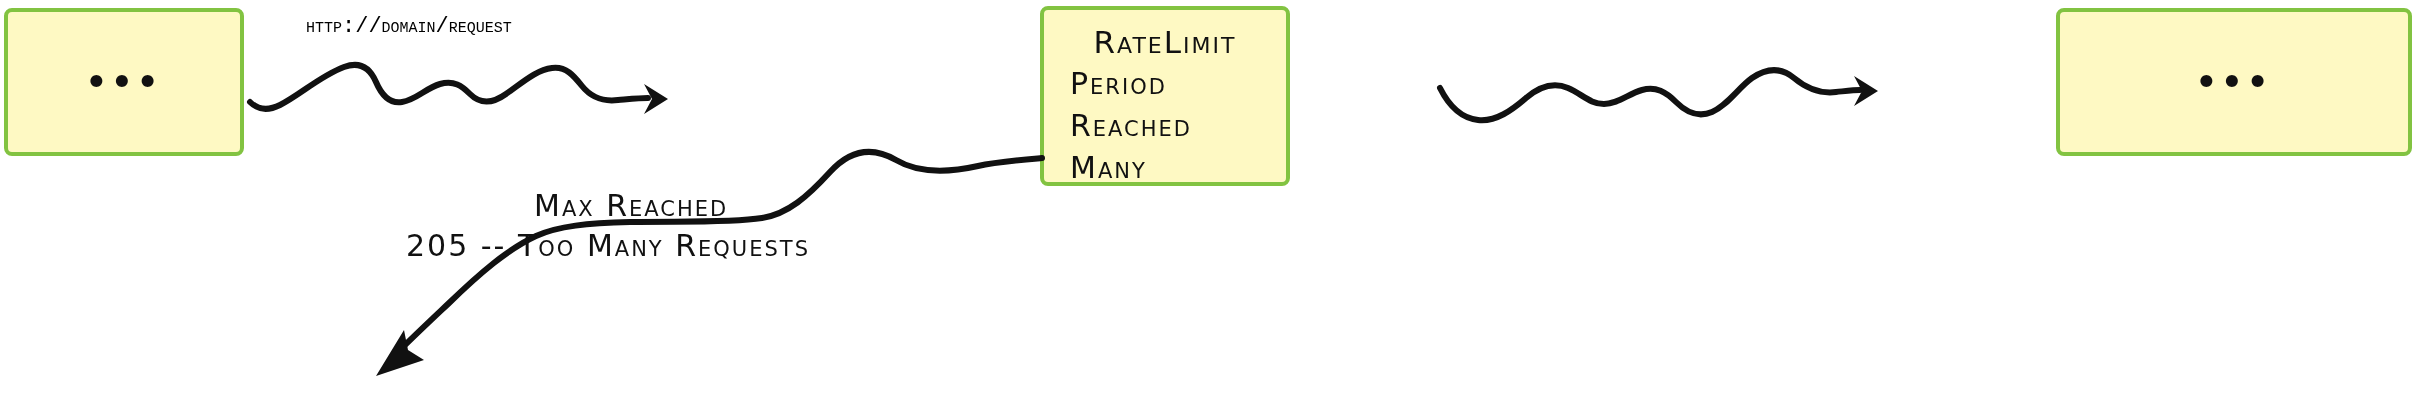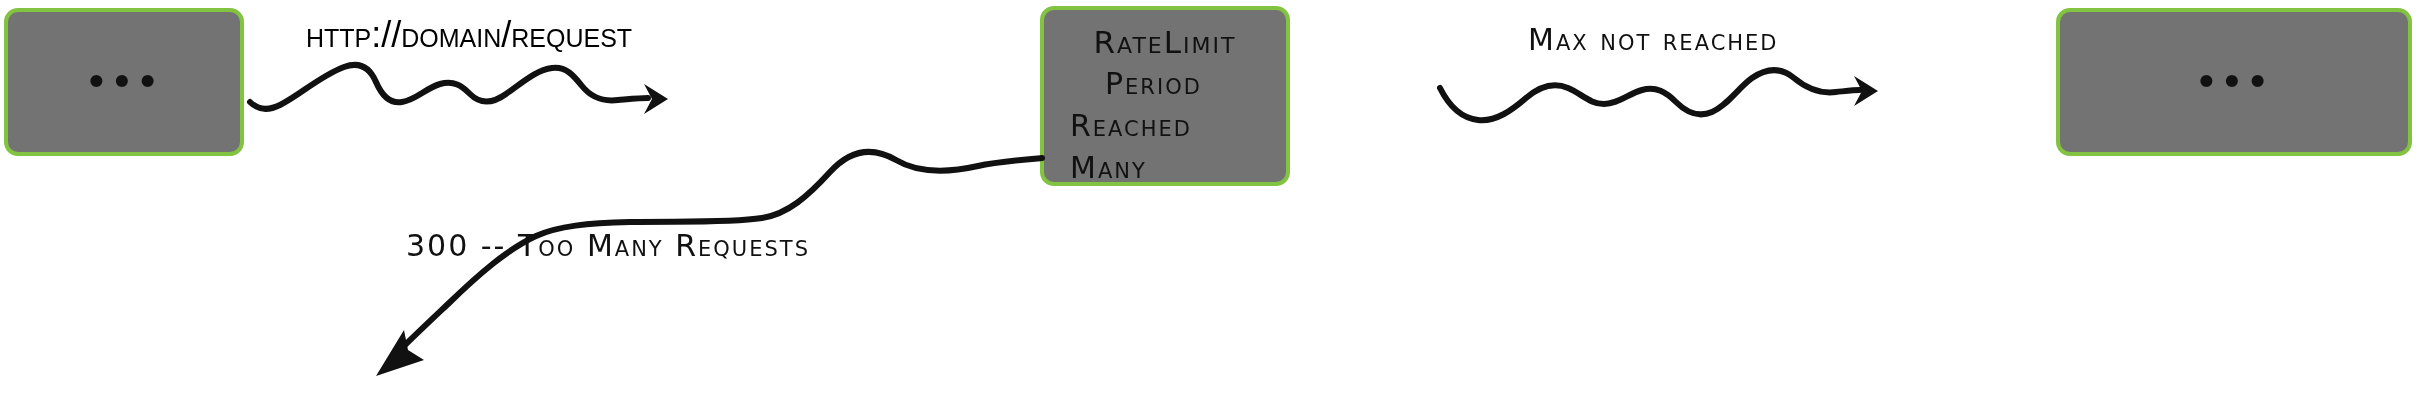--- a/index.html
+++ b/index.html
@@ -13,23 +13,23 @@
   #diagram-root {
     position: relative;
     width: 2420px;
     height: 419px;
     background: #ffffff;
     overflow: hidden;
   }
   .node-box {
     position: absolute;
     box-sizing: border-box;
-    background: #737373;
+    background: #fef9c3;
     border: 4px solid #82c341;
-    border-radius: 14px;
+    border-radius: 8px;
   }
   .node-ellipsis {
     position: absolute;
     left: 0; right: 0;
     top: 50%;
     transform: translateY(-50%);
     text-align: center;
     font-family: "DejaVu Sans", sans-serif;
     font-size: 34px;
     font-weight: 700;
@@ -62,22 +62,22 @@
     letter-spacing: 2px;
     text-align: left;
   }
   .edge-label {
     position: absolute;
     font-size: 30px;
     font-variant: small-caps;
     letter-spacing: 2px;
   }
   .edge-label.mono-url {
-    font-family: Liberation Sans, sans-serif;
-    font-size: 36px;
+    font-family: Liberation Mono, monospace;
+    font-size: 22px;
     letter-spacing: 0px;
     font-variant: small-caps;
   }
   .edge-svg {
     position: absolute;
     overflow: visible;
     pointer-events: none;
   }
   .squiggle {
     fill: none;
@@ -107,26 +107,25 @@
              C112,3 122,10 128,24 C134,38 142,46 154,44
              C168,42 178,30 192,26 C206,22 214,28 222,36
              C232,46 244,46 258,36 C274,25 288,12 304,10
              C318,8 326,18 334,28 C342,38 354,44 370,42
              C382,41 392,40 400,40"></path>
     <polygon class="arrowhead" points="396,26 420,41 396,56 404,41"></polygon>
   </svg>
 
   <div class="node-box" style="left:1040px; top:6px; width:250px; height:180px;">
     <div class="node-title hand">RateLimit</div>
-    <div class="node-field hand" style="top:56px;margin-left:35px;">Period</div>
+    <div class="node-field hand" style="top:56px;">Period</div>
     <div class="node-field hand" style="top:98px;">Reached</div>
     <div class="node-field hand" style="top:140px;">Many</div>
   </div>
 
-  <div class="edge-label hand" style="left:1528px; top:22px;">Max not reached</div>
 
   <svg class="edge-svg" style="left:1438px; top:60px;" width="440" height="72" viewBox="0 0 440 72">
     <path class="squiggle" d="M2,28 C10,44 22,58 40,60 C58,62 74,50 88,38
              C102,26 116,22 130,28 C144,34 152,44 166,44
              C180,44 190,34 204,30 C218,26 228,32 238,42
              C248,52 260,58 274,52 C290,45 300,28 314,18
              C330,7 344,8 356,18 C368,28 382,34 398,32
              C408,31 416,30 422,30"></path>
     <polygon class="arrowhead" points="416,16 440,31 416,46 424,31"></polygon>
   </svg>
@@ -140,16 +139,17 @@
              C612,36 586,34 566,22
              C542,8 520,12 500,34
              C478,58 458,76 432,80
              C400,85 350,83 300,84
              C258,85 228,88 206,98
              C178,111 150,135 118,166
              C100,183 84,198 70,212"></path>
     <polygon class="arrowhead" points="74,192 46,238 94,222 78,212"></polygon>
   </svg>
 
+  <div class="edge-label hand" style="left:534px; top:188px;">Max Reached</div>
 
-  <div class="edge-label hand" style="left:406px; top:228px;">300 -- Too Many Requests</div>
+  <div class="edge-label hand" style="left:406px; top:228px;">205 -- Too Many Requests</div>
 
 </div>
 
 </body></html>

